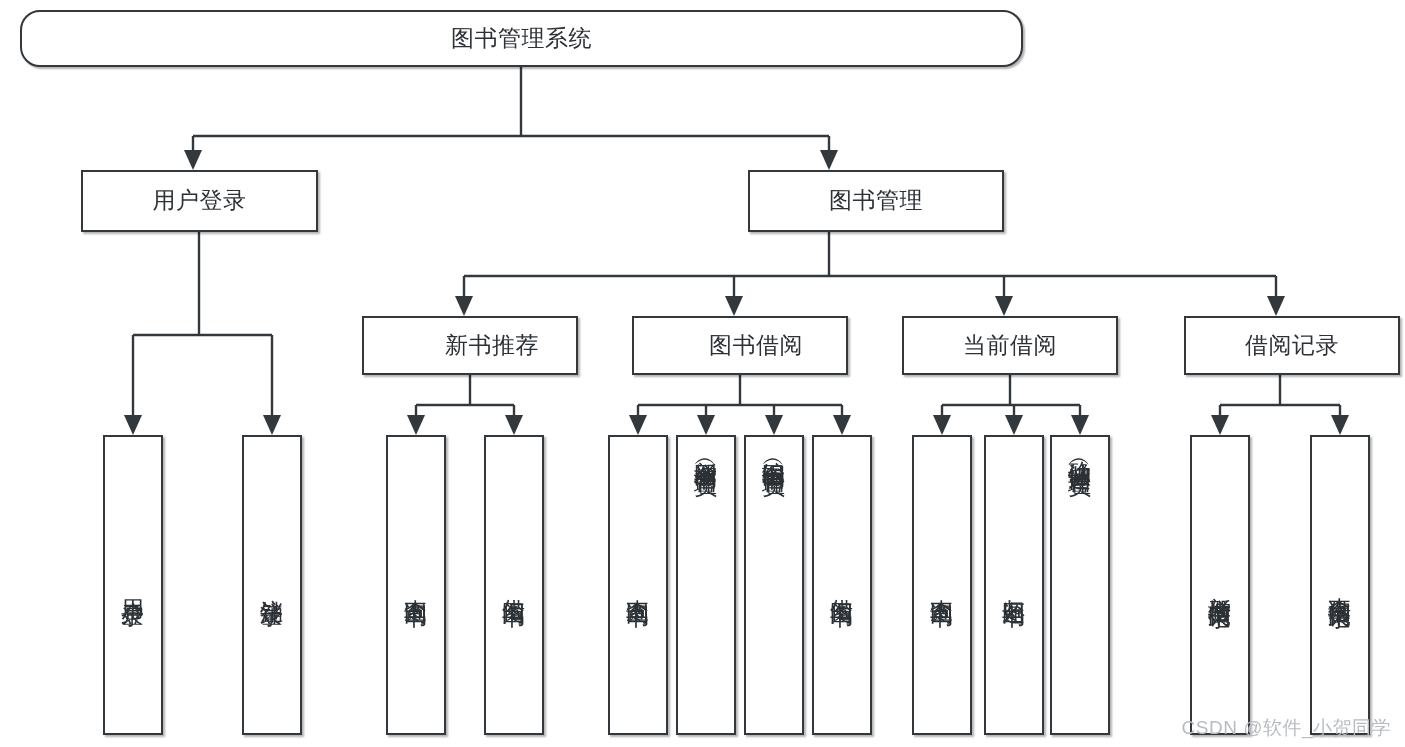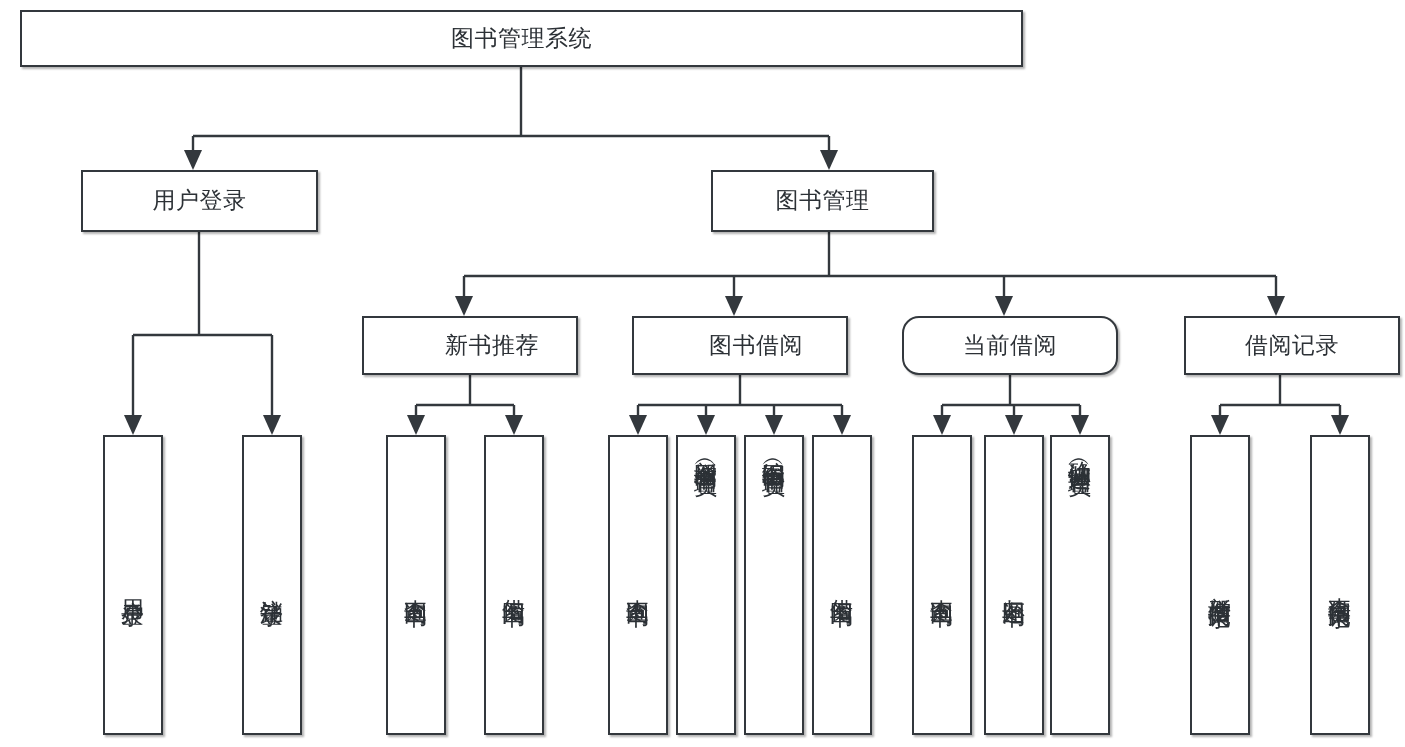--- a/index.html
+++ b/index.html
@@ -133,36 +133,36 @@
       <path d="M 1080 405 L 1080 416" class="conn-line"></path>
       <polygon points="1071,415 1089,415 1080,435" class="conn-arrow"></polygon>
       <path d="M 1280 375 L 1280 405" class="conn-line"></path>
       <path d="M 1220 405 L 1340 405" class="conn-line"></path>
       <path d="M 1220 405 L 1220 416" class="conn-line"></path>
       <polygon points="1211,415 1229,415 1220,435" class="conn-arrow"></polygon>
       <path d="M 1340 405 L 1340 416" class="conn-line"></path>
       <polygon points="1331,415 1349,415 1340,435" class="conn-arrow"></polygon>
     </svg>
   <div id="node-layer">
-      <div class="node-box" style="left: 20px; top: 10px; width: 1003px; height: 57px;">
+      <div class="node-box" style="left: 20px; top: 10px; width: 1003px; height: 57px; border-radius: 20px;">
         <span class="node-label">图书管理系统</span>
       </div>
       <div class="node-box" style="left: 81px; top: 170px; width: 237px; height: 62px;">
         <span class="node-label">用户登录</span>
       </div>
-      <div class="node-box" style="left: 711px; top: 170px; width: 223px; height: 62px;">
+      <div class="node-box" style="left: 748px; top: 170px; width: 256px; height: 62px;">
         <span class="node-label">图书管理</span>
       </div>
       <div class="node-box" style="left: 362px; top: 316px; width: 216px; height: 59px; padding-left: 44px;">
         <span class="node-label">新书推荐</span>
       </div>
       <div class="node-box" style="left: 632px; top: 316px; width: 216px; height: 59px; padding-left: 32px;">
         <span class="node-label">图书借阅</span>
       </div>
-      <div class="node-box" style="left: 902px; top: 316px; width: 216px; height: 59px; border-radius: 17px;">
+      <div class="node-box" style="left: 902px; top: 316px; width: 216px; height: 59px;">
         <span class="node-label">当前借阅</span>
       </div>
       <div class="node-box" style="left: 1172px; top: 316px; width: 216px; height: 59px; margin-left: 12px;">
         <span class="node-label">借阅记录</span>
       </div>
       <div class="node-box vertical centered" style="left: 103px; top: 435px; width: 60px; height: 300px;">
         <span class="node-label">用户登录</span>
       </div>
       <div class="node-box vertical centered" style="left: 242px; top: 435px; width: 60px; height: 300px;">
         <span class="node-label">注销登录</span>
@@ -194,13 +194,14 @@
       <div class="node-box vertical" style="left: 1050px; top: 435px; width: 60px; height: 300px;">
         <span class="node-label">确认归还（管理员）</span>
       </div>
       <div class="node-box vertical centered" style="left: 1190px; top: 435px; width: 60px; height: 300px;">
         <span class="node-label">新增借阅记录</span>
       </div>
       <div class="node-box vertical centered" style="left: 1310px; top: 435px; width: 60px; height: 300px;">
         <span class="node-label">查询借阅记录</span>
       </div>
     </div>
+  <div id="watermark">CSDN @软件_小贺同学</div>
 </div>
 
 </body></html>

